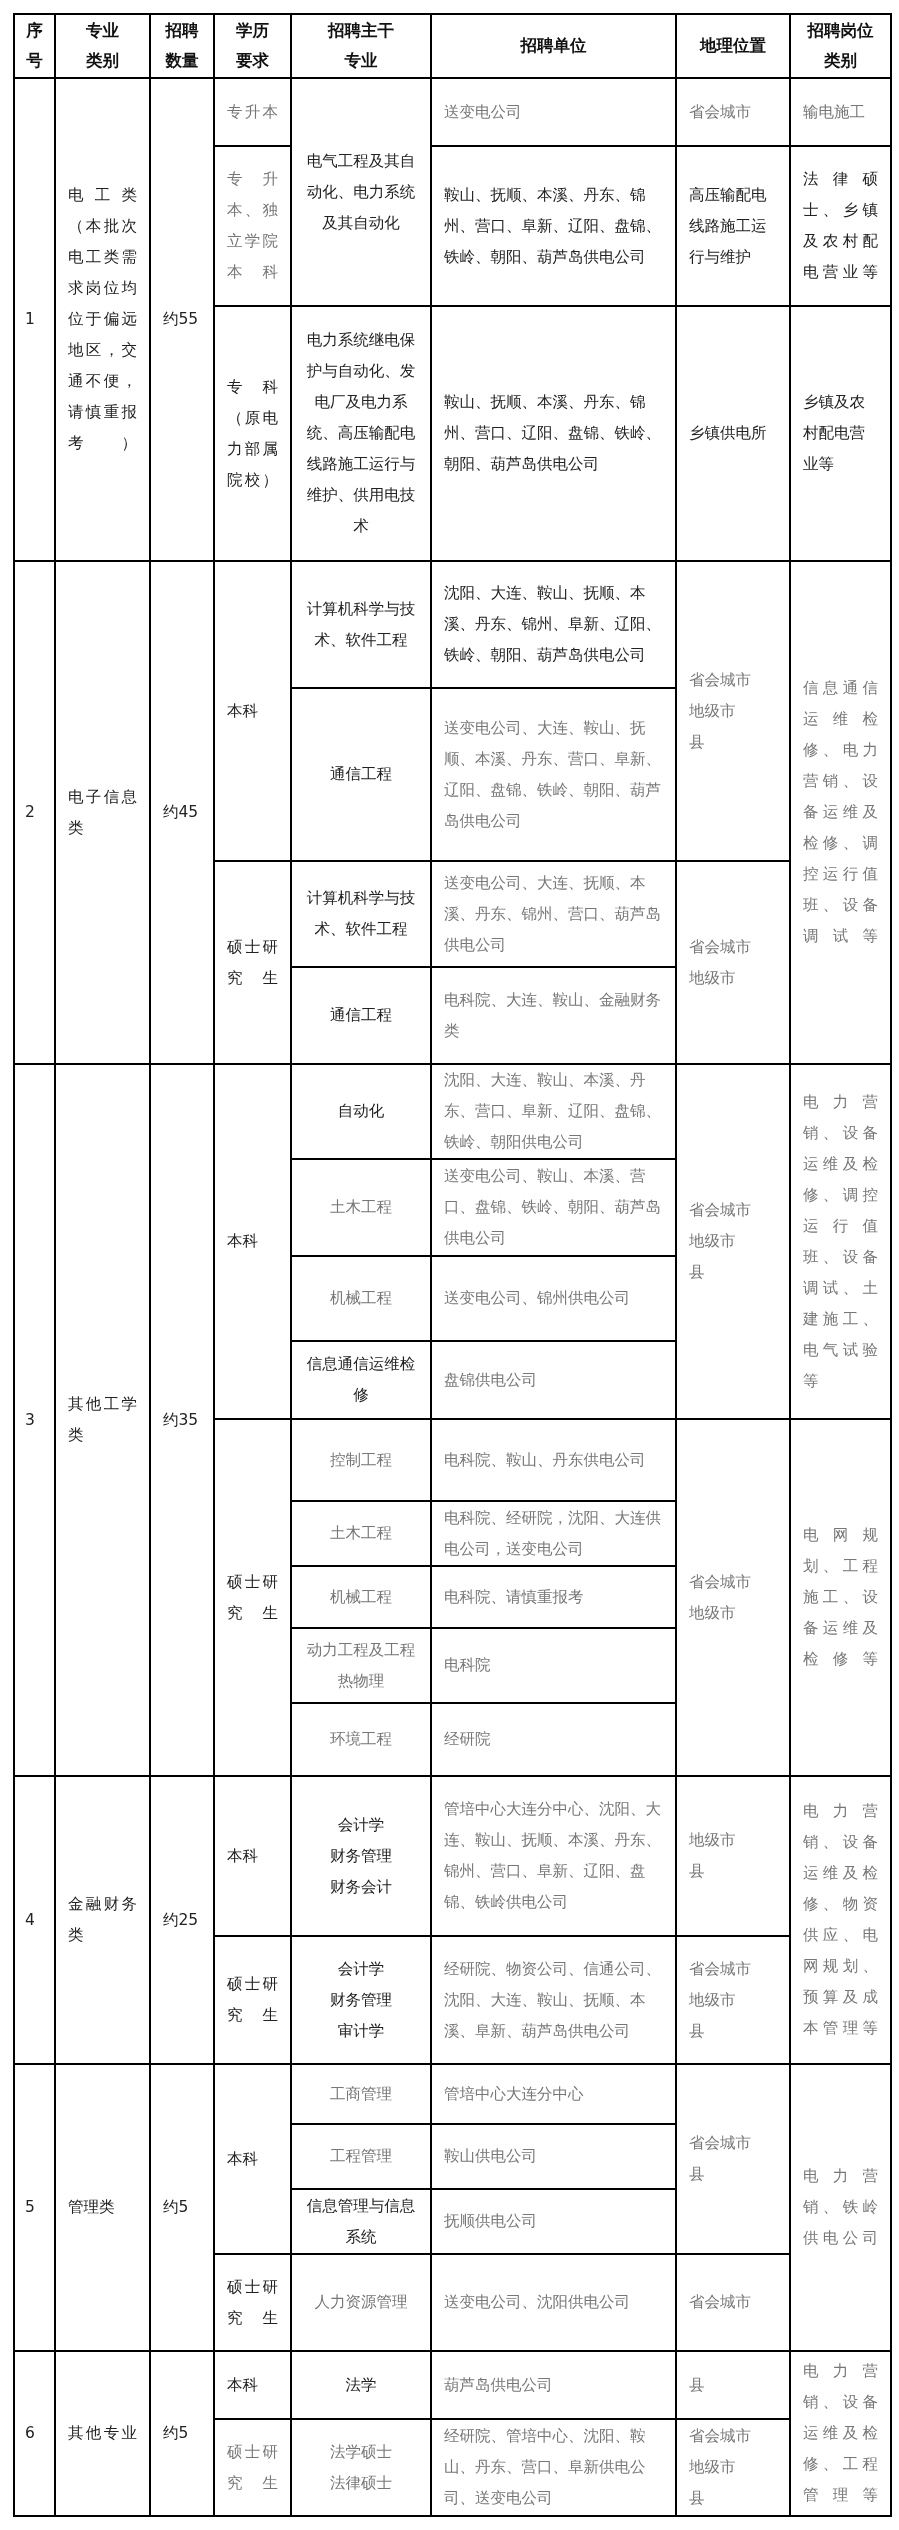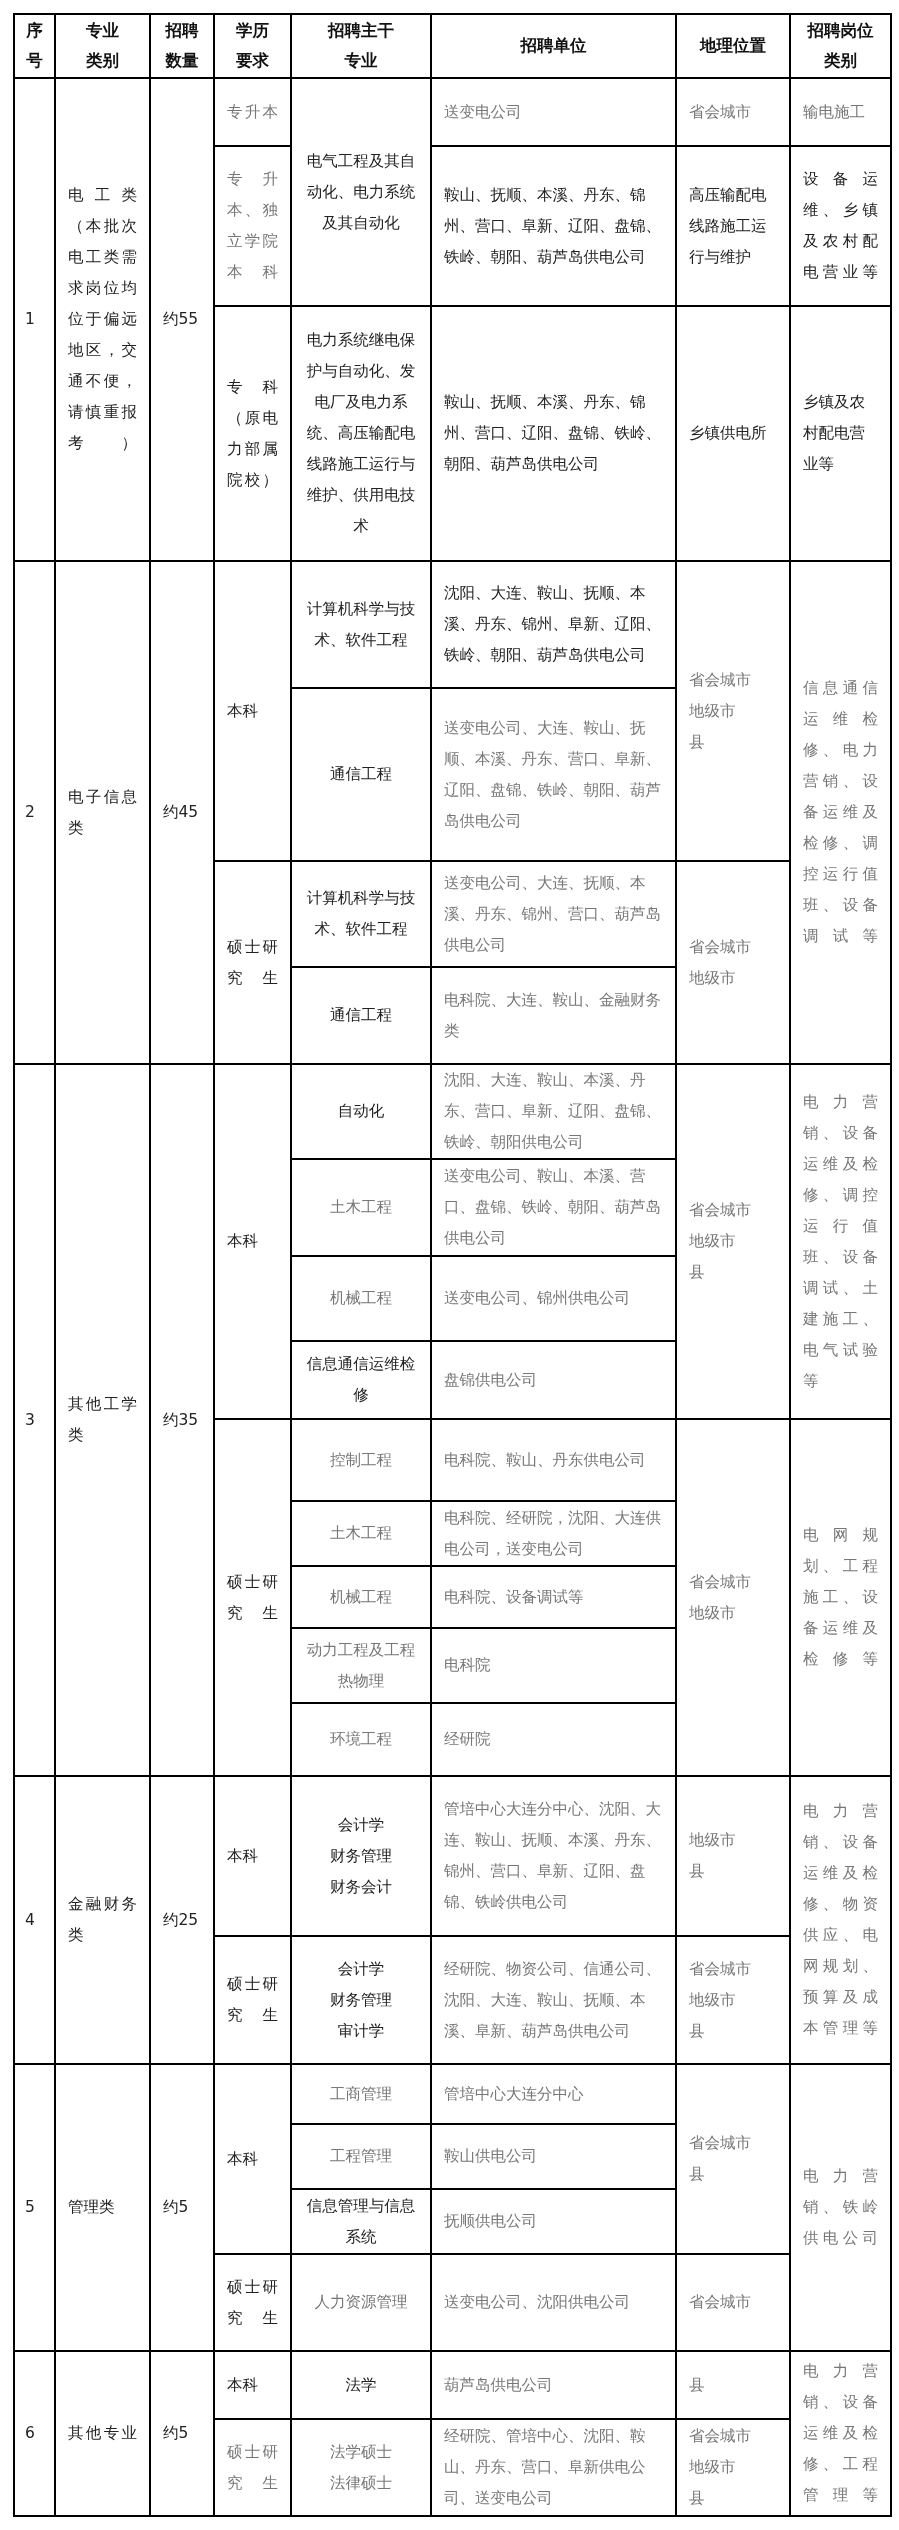--- a/index.html
+++ b/index.html
@@ -51,21 +51,21 @@
       <td class="l g just">专升本</td>
       <td rowspan="2" class="c">电气工程及其自动化、电力系统及其自动化</td>
       <td class="l g">送变电公司</td>
       <td class="l g">省会城市</td>
       <td class="l g">输电施工</td>
     </tr>
     <tr style="height:160px">
       <td class="l g just">专升本、独立学院本科</td>
       <td class="l">鞍山、抚顺、本溪、丹东、锦州、营口、阜新、辽阳、盘锦、铁岭、朝阳、葫芦岛供电公司</td>
       <td class="l">高压输配电线路施工运行与维护</td>
-      <td class="l just">设备运维、乡镇及农村配电营业等</td>
+      <td class="l just">法律硕士、乡镇及农村配电营业等</td>
     </tr>
     <tr style="height:255px">
       <td class="l just">专科（原电力部属院校）</td>
       <td class="c">电力系统继电保护与自动化、发电厂及电力系统、高压输配电线路施工运行与维护、供用电技术</td>
       <td class="l">鞍山、抚顺、本溪、丹东、锦州、营口、辽阳、盘锦、铁岭、朝阳、葫芦岛供电公司</td>
       <td class="l">乡镇供电所</td>
       <td class="l">乡镇及农村配电营业等</td>
     </tr>
 
     <tr style="height:127px">
@@ -127,21 +127,21 @@
       <td rowspan="5" class="l g" style="white-space:pre-line">省会城市
 地级市</td>
       <td rowspan="5" class="l g just">电网规划、工程施工、设备运维及检修等</td>
     </tr>
     <tr style="height:65px">
       <td class="c g">土木工程</td>
       <td class="l g">电科院、经研院，沈阳、大连供电公司，送变电公司</td>
     </tr>
     <tr style="height:62px">
       <td class="c g">机械工程</td>
-      <td class="l g">电科院、设备调试等</td>
+      <td class="l g">电科院、请慎重报考</td>
     </tr>
     <tr style="height:75px">
       <td class="c g">动力工程及工程热物理</td>
       <td class="l g">电科院</td>
     </tr>
     <tr style="height:73px">
       <td class="c g">环境工程</td>
       <td class="l g">经研院</td>
     </tr>
 

